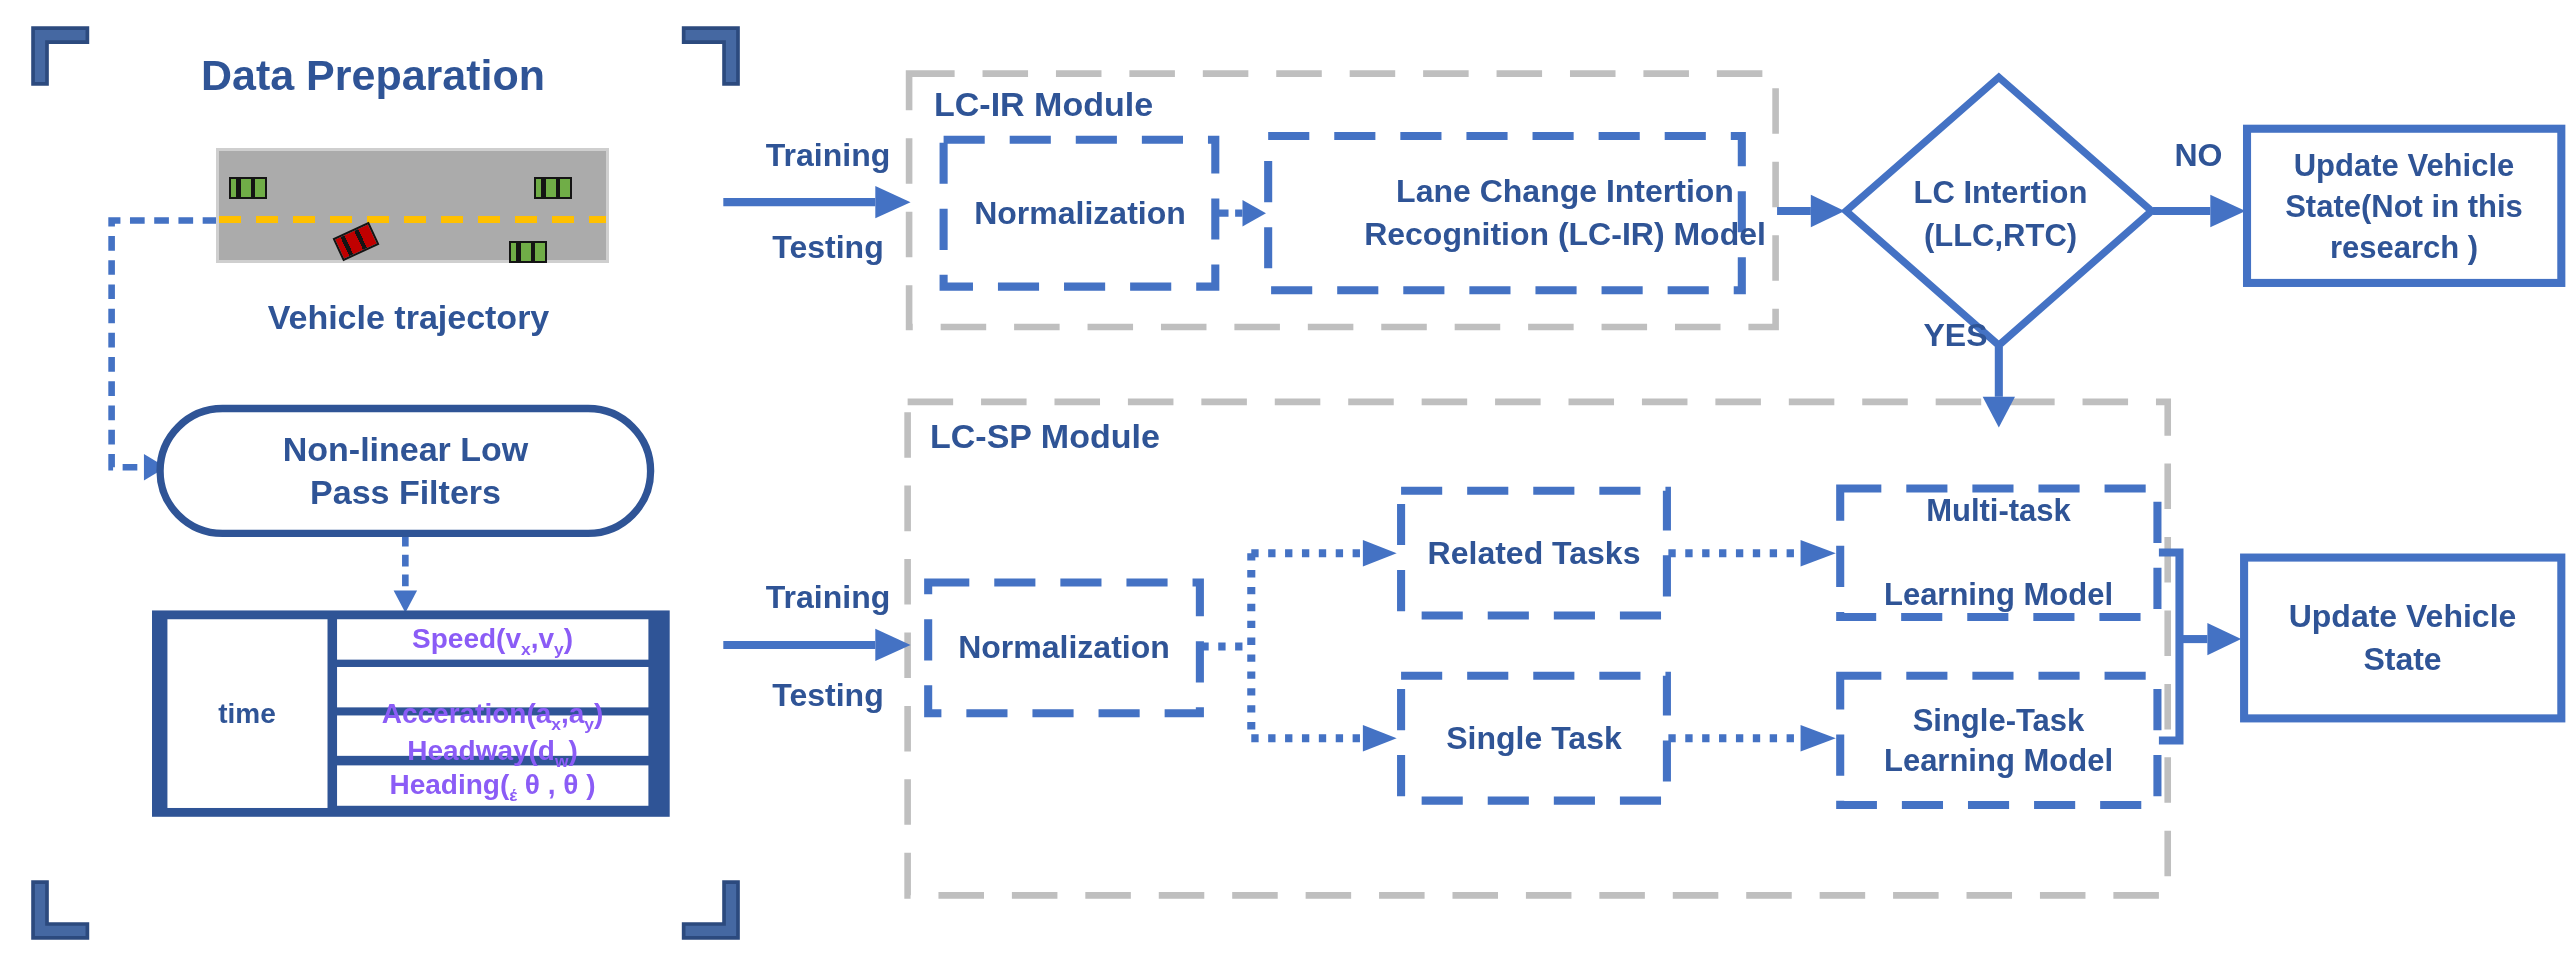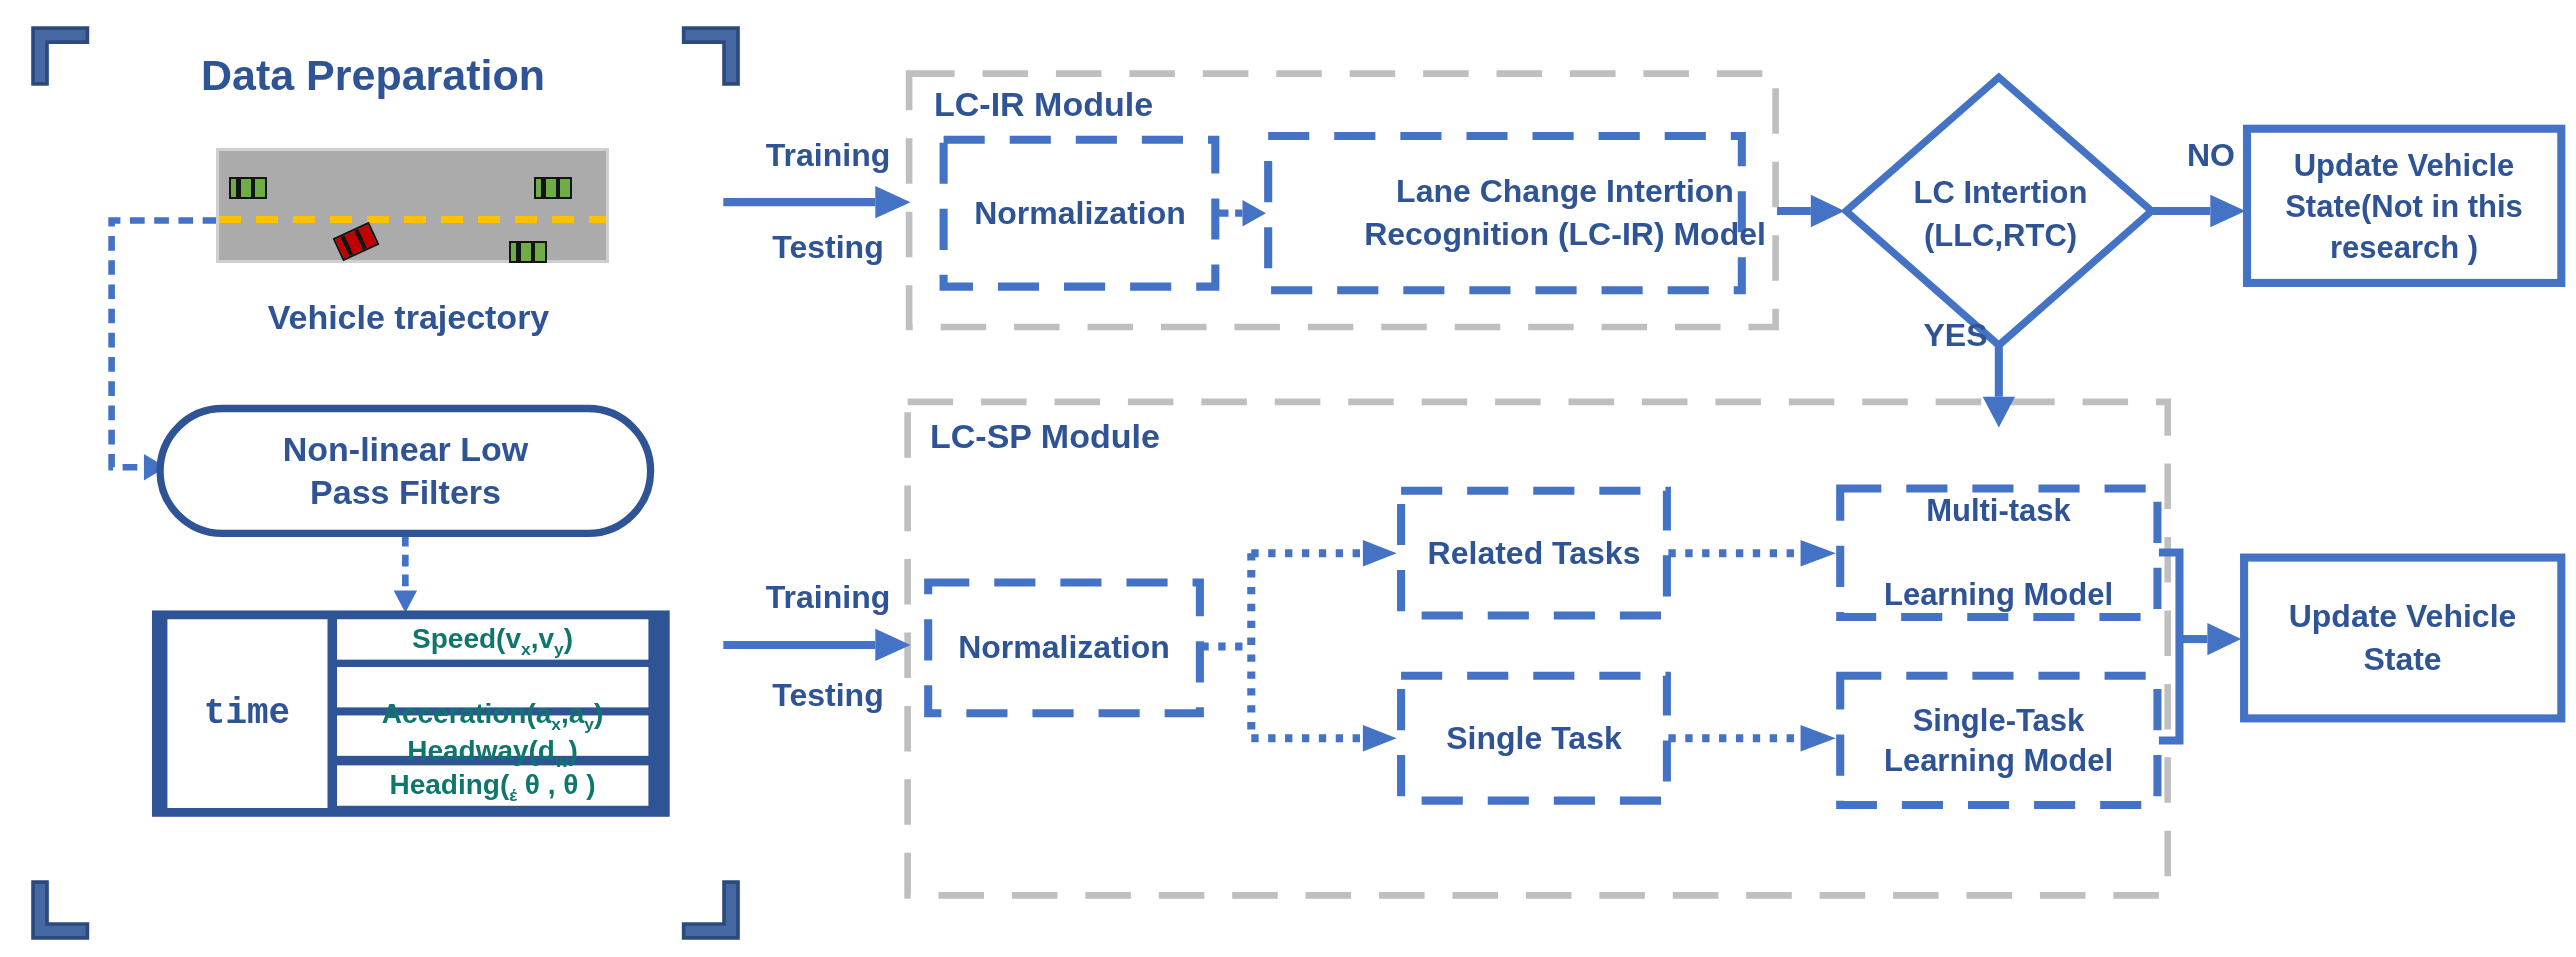--- a/index.html
+++ b/index.html
@@ -37,21 +37,21 @@
   }
   .car-green{
     background:linear-gradient(90deg,#70AD47 0 16%,#141414 16% 28%,#70AD47 28% 58%,#141414 58% 70%,#70AD47 70% 100%);
   }
   .car-red{
     background:linear-gradient(90deg,#C00000 0 16%,#141414 16% 28%,#C00000 28% 58%,#141414 58% 70%,#C00000 70% 100%);
   }
   
   .trow{
     position:absolute;left:337px;width:311px;height:40px;line-height:40px;
-    z-index:3;color:#0f766e;font-weight:bold;text-align:center;
+    z-index:3;color:#8b5cf6;font-weight:bold;text-align:center;
     font-size:28px;white-space:nowrap;
   }
   .trow sub{font-size:0.62em;}
 </style>
 </head>
 <body>
 
 <div id="canvas">
 
   <svg id="flow-svg" width="2576" height="958" viewBox="0 0 3508 1304">
@@ -167,21 +167,21 @@
     <div class="car car-red" style="left:117px;top:78px;width:40px;height:25px;transform:rotate(-25deg);"></div>
   </div>
 
   <div class="lbl" style="left:188px;top:298px;width:441px;font-size:34px;">Vehicle trajectory</div>
 
   <div class="stack" style="left:160px;top:408px;width:491px;height:125px;font-size:34px;line-height:43px;">
     <div>Non-linear Low</div>
     <div>Pass Filters</div>
   </div>
 
-  <div class="lbl" style="left:167px;top:619px;width:160px;height:189px;line-height:189px;font-size:36px;font-family:Liberation Mono, monospace;">time</div>
+  <div class="lbl" style="left:167px;top:619px;width:160px;height:189px;line-height:189px;font-size:28px;">time</div>
 
   <div class="trow" style="top:619px;">
     <span>Speed(v</span><sub>x</sub><span>,v</span><sub>y</sub><span>)</span>
   </div>
   <div class="trow" style="top:694px;">
     <span>Acceration(a</span><sub>x</sub><span>,a</span><sub>y</sub><span>)</span>
   </div>
   <div class="trow" style="top:715px;margin-top:16px;">
     <span>Headway(d</span><sub>w</sub><span>)</span><sub></sub><span></span>
   </div>
@@ -204,21 +204,21 @@
   <div class="stack" style="left:1328px;top:136px;width:474px;height:154px;font-size:32px;line-height:43px;">
     <div>Lane Change Intertion</div>
     <div>Recognition (LC-IR) Model</div>
   </div>
 
   <div class="stack" style="left:1883px;top:162px;width:235px;height:103px;font-size:31px;line-height:43px;">
     <div>LC Intertion</div>
     <div>(LLC,RTC)</div>
   </div>
 
-  <div class="lbl" style="left:2162px;top:137px;width:73px;font-size:32px;text-align:right;">NO</div>
+  <div class="lbl" style="left:2162px;top:137px;width:73px;font-size:32px;">NO</div>
   <div class="lbl" style="left:1915px;top:317px;width:81px;font-size:32px;">YES</div>
 
   <div class="stack" style="left:2247px;top:129px;width:314px;height:154px;font-size:31px;line-height:41px;">
     <div>Update Vehicle</div>
     <div>State(Not in this</div>
     <div>research )</div>
   </div>
 
   <div class="lbl lbl-left" style="left:930px;top:417px;font-size:34px;">LC-SP Module</div>
 

